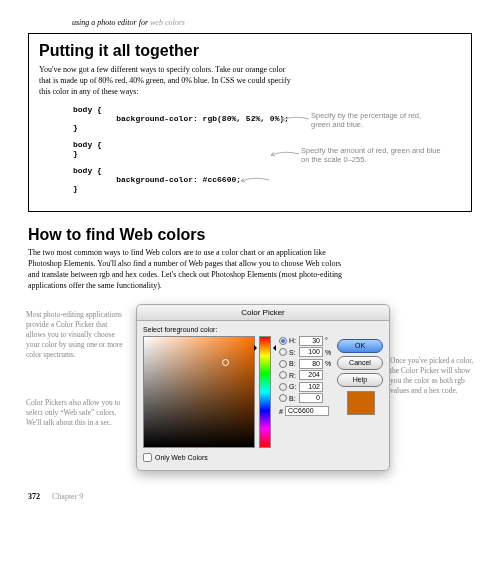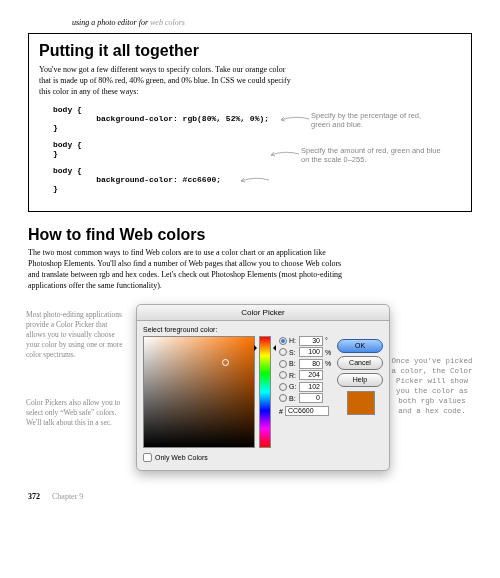--- a/index.html
+++ b/index.html
@@ -13,30 +13,30 @@
   .venn { position: absolute; top: 6px; right: 14px; width: 86px; height: 66px; }
   .venn .circ { position: absolute; width: 46px; height: 46px; border-radius: 50%; mix-blend-mode: lighten; }
   .venn .c-red { background: #e30613; left: 4px; top: 0; }
   .venn .c-black { background: #000; left: 40px; top: 0; }
   .venn .c-green { background: #0a9a0a; left: 22px; top: 22px; }
   .venn .lab { position: absolute; color: #fff; font-size: 5.5px; font-family: Arial, sans-serif; text-align: center; line-height:1.1; }
   .venn .lab-red { left: 11px; top: 18px; }
   .venn .lab-black { left: 47px; top: 18px; }
   .venn .lab-green { left: 31px; top: 40px; }
   .code-block { font-family: "Courier New", monospace; font-size: 8px; margin: 8px 0 0 14px; position: relative; }
-  .code-line { white-space: pre; }
+  .code-line { white-space: pre; margin-left: 20px; }
   .code-bold { font-weight: bold; }
   .annot { font-family: "Comic Sans MS", cursive, Arial; color: #888; font-size: 7.5px; position: absolute; line-height: 1.2; }
   .arrow { position: absolute; width: 32px; height: 8px; }
   .arrow svg { width: 100%; height: 100%; }
   .h2 { font-family: Arial, sans-serif; font-weight: bold; font-size: 16px; margin: 4px 0 4px 0; }
   .body-text { font-size: 8px; line-height: 1.35; max-width: 320px; }
   .picker-area { position: relative; margin-top: 12px; height: 180px; }
   .side-annot-l { position: absolute; left: -2px; width: 98px; font-family: "Comic Sans MS", cursive; color: #888; font-size: 7.5px; line-height: 1.35; }
-  .side-annot-r { position: absolute; right: -2px; width: 84px; font-family: Liberation Mono, monospace; color: #888; font-size: 7.5px; line-height: 1.35; text-align: center; }
+  .side-annot-r { position: absolute; right: -2px; width: 84px; font-family: Liberation Serif, serif; color: #888; font-size: 7.5px; line-height: 1.35; }
   .picker { position: absolute; left: 108px; top: 0; width: 254px; background: #ececec; border: 1px solid #aaa; border-radius: 5px; box-shadow: 0 4px 12px rgba(0,0,0,0.3); }
   .picker-title { text-align: center; font-family: Arial, sans-serif; font-size: 8px; padding: 3px 0; background: linear-gradient(#f5f5f5,#ddd); border-bottom: 1px solid #aaa; border-radius: 5px 5px 0 0; }
   .picker-body { padding: 5px 6px 8px 6px; position: relative; }
   .picker-label { font-family: Arial, sans-serif; font-size: 7px; margin-bottom: 3px; }
   .picker-main { display: flex; gap: 4px; }
   .swatch { width: 112px; height: 112px; background: linear-gradient(to bottom, rgba(0,0,0,0) 0%, rgba(0,0,0,1) 100%), linear-gradient(to right, rgba(255,255,255,1) 0%, rgba(255,255,255,0) 100%), #ff7300; border: 1px solid #888; position: relative; }
   .swatch-ring { position: absolute; width: 7px; height: 7px; border: 1px solid #fff; border-radius: 50%; left: 78px; top: 22px; }
   .hue-bar { width: 12px; height: 112px; border: 1px solid #888; background: linear-gradient(to bottom, #ff0000 0%, #ffff00 17%, #00ff00 33%, #00ffff 50%, #0000ff 67%, #ff00ff 83%, #ff0000 100%); position: relative; }
   .hue-slider { position: absolute; left: -3px; right: -3px; top: 8px; height: 4px; }
   .hue-slider:before, .hue-slider:after { content: ""; position: absolute; width: 0; height: 0; border-top: 3px solid transparent; border-bottom: 3px solid transparent; }

